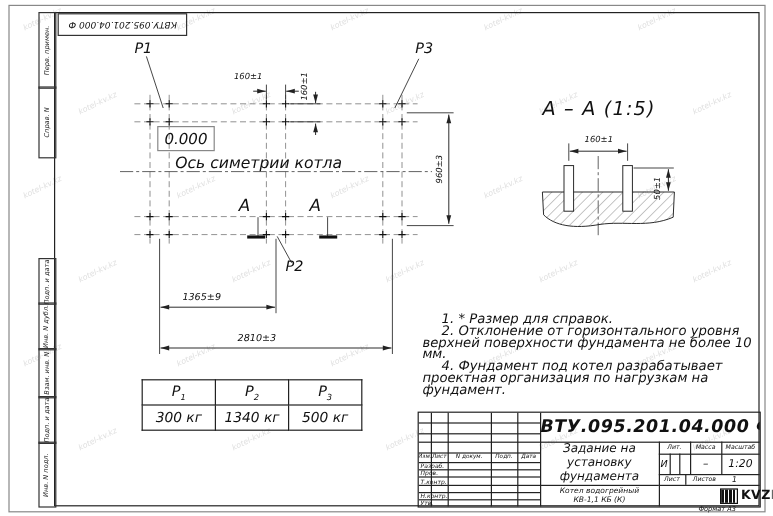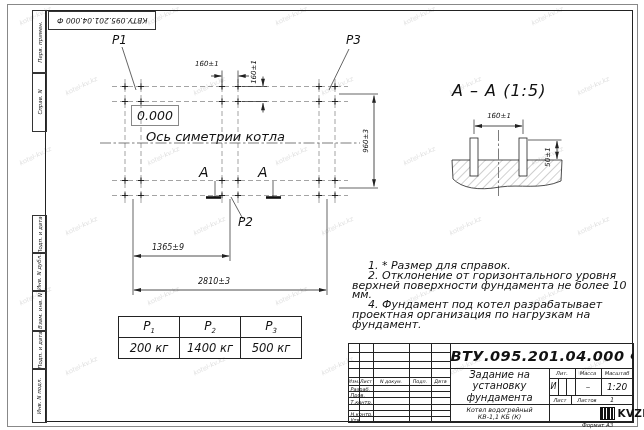--- a/index.html
+++ b/index.html
@@ -211,22 +211,22 @@
   </div>
 
   <table class="abs ptable">
     <tbody>
         <tr>
       <td class="hd"><span>P</span><sub>1</sub></td>
       <td class="hd"><span>P</span><sub>2</sub></td>
       <td class="hd"><span>P</span><sub>3</sub></td>
     </tr>
     <tr>
-      <td>200 кг</td>
-      <td>1400 кг</td>
+      <td>300 кг</td>
+      <td>1340 кг</td>
       <td>500 кг</td>
     </tr>
   </tbody>
     </table>
 
   <div class="abs tb">
     <div>
       <div class="vl" style="left:10px;top:0;height:78px;"></div>
       <div class="vl" style="left:24px;top:0;height:78px;"></div>
       <div class="vl" style="left:60px;top:0;height:78px;"></div>

